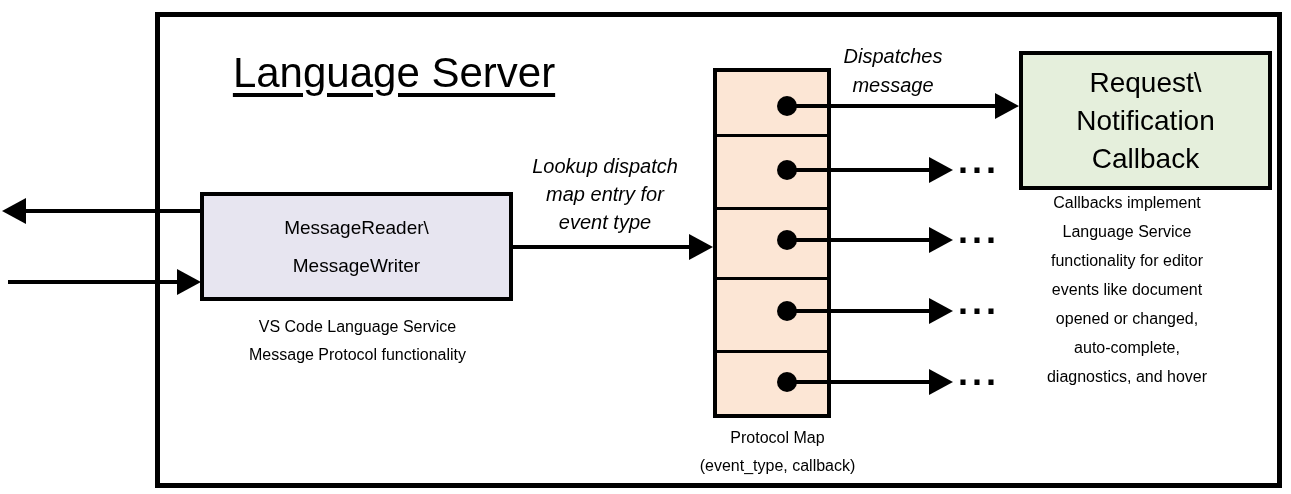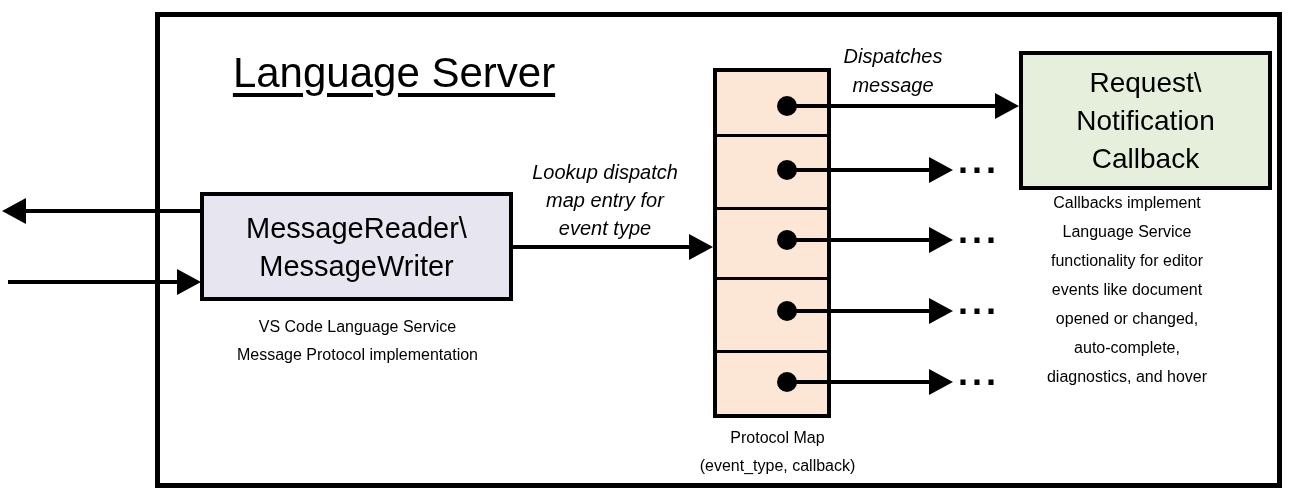--- a/index.html
+++ b/index.html
@@ -59,31 +59,31 @@
   .h-in{left:177px;top:269px;}
 
   .label{
     position:absolute;
     font-style:italic;
     font-size:20px;
     text-align:center;
     white-space:pre-line;
   }
   .io-label{left:16px;top:223px;width:152px;line-height:27px;}
-  .lookup-label{left:512px;top:158px;width:186px;line-height:28px;}
+  .lookup-label{left:512px;top:152px;width:186px;line-height:28px;}
   .dispatches-label{left:818px;top:42px;width:150px;line-height:29px;}
 
   
   .mbox{
     left:200px;top:192px;width:313px;height:109px;
     background:var(--lavender);
     border:4px solid var(--line);
     display:flex;align-items:center;justify-content:center;
     text-align:center;
-    font-size:29px;line-height:38px;
+    font-size:19px;line-height:38px;
     white-space:pre-line;
   }
   .caption{
     position:absolute;
     font-size:16px;
     text-align:center;
     white-space:pre-line;
   }
   .mcap{left:175px;top:313px;width:365px;line-height:28px;}
 
@@ -146,21 +146,21 @@
   <div class="abs title">Language Server</div>
 
   <div class="shaft s-out"></div>
   <div class="head-l h-out"></div>
   <div class="shaft s-in"></div>
   <div class="head-r h-in"></div>
 
   <div class="abs mbox">MessageReader\
 MessageWriter</div>
   <div class="caption mcap">VS Code Language Service
-Message Protocol implementation</div>
+Message Protocol functionality</div>
 
   <div class="label lookup-label">Lookup dispatch
 map entry for
 event type</div>
   <div class="shaft s-lookup"></div>
   <div class="head-r h-lookup"></div>
 
   <div class="abs dmap"></div>
   <div class="ddiv ddiv1"></div>
   <div class="ddiv ddiv2"></div>

